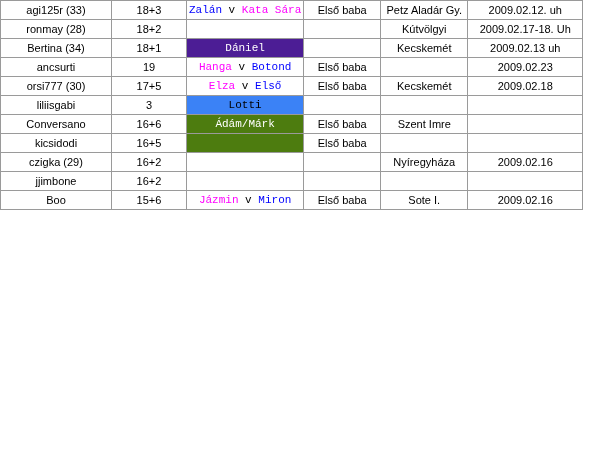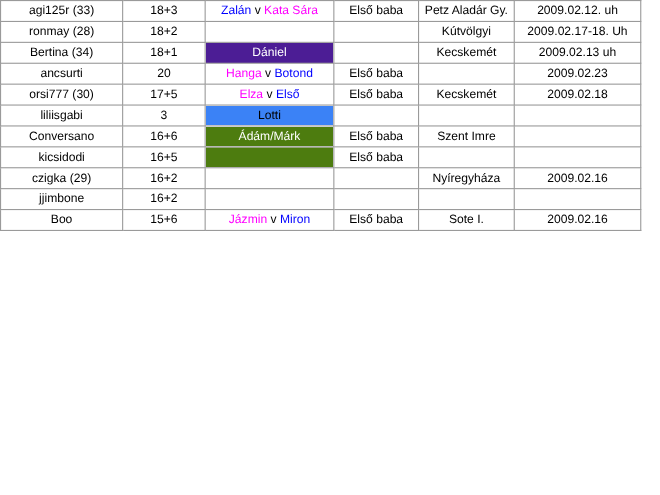--- a/index.html
+++ b/index.html
@@ -31,21 +31,21 @@
     text-align: center;
     vertical-align: middle;
     overflow: hidden;
     white-space: nowrap;
     font-size: 11px;
     line-height: 16px;
   }
   
   .c0 { width: 106px; }
   .c1 { width: 70px; }
-  .c2 { width: 112px; }
+  .c2 { width: 112px; font-family: Liberation Mono, monospace; }
   .c3 { width: 72px; }
   .c4 { width: 82px; }
   .c5 { width: 110px; }
 
   
   .fill-blue   { background: #4c1d95; }
   .fill-blue2  { background: #4d7c0f; }
   .fill-pink   { background: #3b82f6; }
 
   .nm { display: inline; }
@@ -83,21 +83,21 @@
         <tr>
           <td class="c0">Bertina   (34)</td>
           <td class="c1">18+1</td>
           <td class="c2 fill-blue"><span class="nm" style="color: rgb(255, 255, 255);">Dániel</span></td>
           <td class="c3"></td>
           <td class="c4">Kecskemét</td>
           <td class="c5">2009.02.13  uh</td>
         </tr>
         <tr>
           <td class="c0">ancsurti</td>
-          <td class="c1">20</td>
+          <td class="c1">19</td>
           <td class="c2"><span class="nm" style="color: rgb(255, 0, 255);">Hanga</span><span class="nm" style="color: rgb(0, 0, 0);"> v </span><span class="nm" style="color: rgb(0, 0, 255);">Botond</span></td>
           <td class="c3">Első baba</td>
           <td class="c4"></td>
           <td class="c5">2009.02.23</td>
         </tr>
         <tr>
           <td class="c0">orsi777   (30)</td>
           <td class="c1">17+5</td>
           <td class="c2"><span class="nm" style="color: rgb(255, 0, 255);">Elza</span><span class="nm" style="color: rgb(0, 0, 0);"> v </span><span class="nm" style="color: rgb(0, 0, 255);">Első</span></td>
           <td class="c3">Első baba</td>

